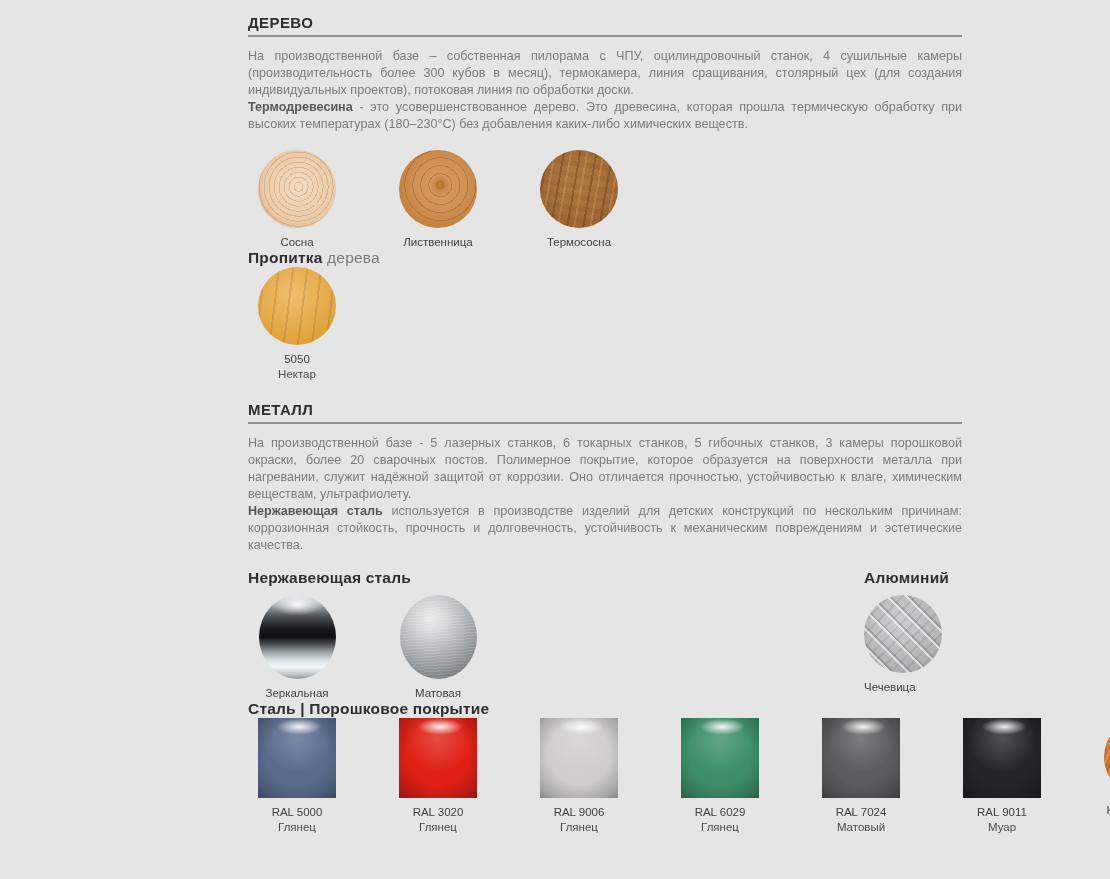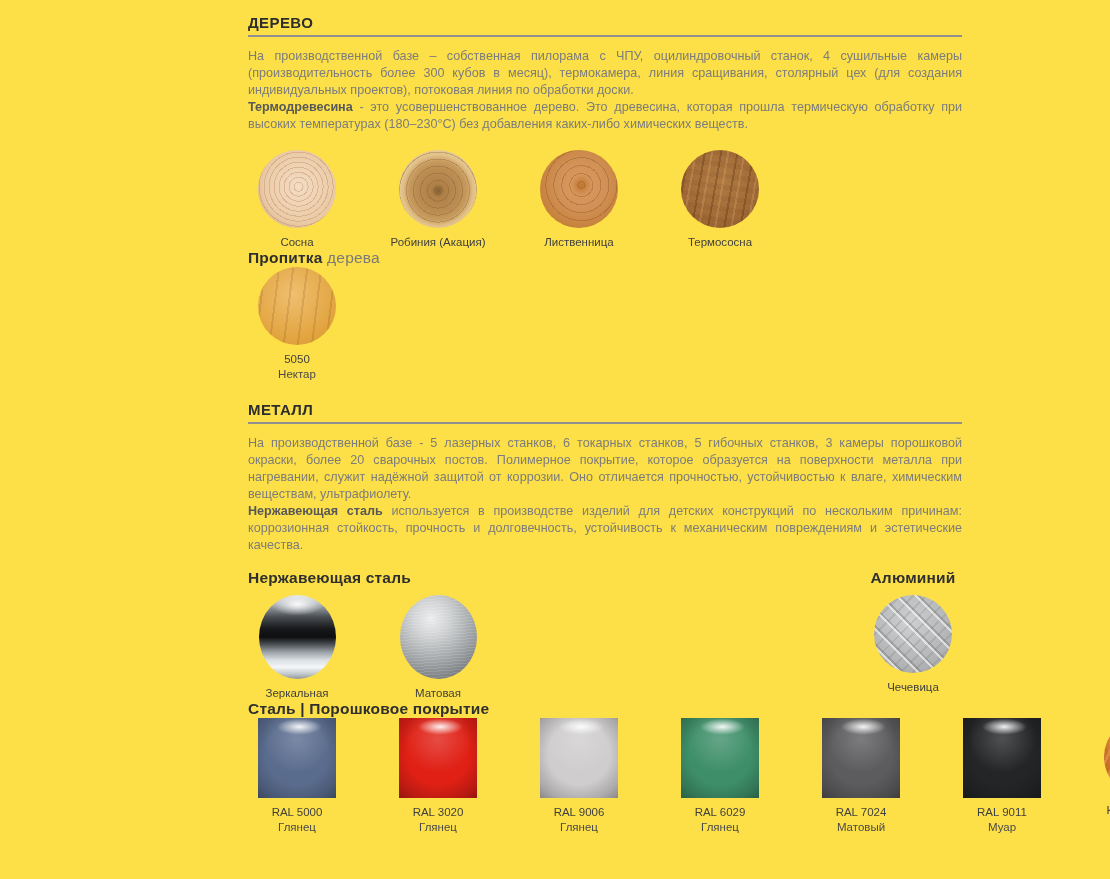--- a/index.html
+++ b/index.html
@@ -1,16 +1,16 @@
 <!DOCTYPE html>
 <html><head>
 <meta charset="utf-8">
 <style>
   html,body{margin:0;padding:0;background:#fff;}
-  .page{position:relative;width:1110px;height:879px;background:#fde047;overflow:hidden;
+  .page{position:relative;width:1110px;height:879px;background:#e5e5e5;overflow:hidden;
         font-family:"Liberation Sans",sans-serif;-webkit-font-smoothing:antialiased;}
   .content{position:absolute;left:248px;top:14px;width:714px;}
 
   h2.sec{font-size:15px;font-weight:700;color:#2d2d2d;margin:0 0 4px;letter-spacing:.4px;}
   .rule{height:2px;background:#8f8f8f;margin:0 0 11px;}
   p.body{margin:0;font-size:12.6px;line-height:17px;color:#7c7c7c;text-align:justify;}
   p.body b{color:#585858;font-weight:700;}
 
   h3.sub{font-size:15.5px;font-weight:700;color:#2f2f2f;margin:0;letter-spacing:.2px;}
   h3.sub .lt{color:#7a7a7a;font-weight:400;}
@@ -75,45 +75,41 @@
     repeating-linear-gradient(115deg, rgba(255,205,120,.28) 0 3px, rgba(0,0,0,0) 3px 9px),
     radial-gradient(circle at 50% 45%, #e08a33, #cc702a 60%, #b25a21 100%);}
 
   
   .mt-species{margin-top:17px;}
   .mt-imp-title{margin-top:11px;margin-bottom:10px;}
   .mt-imp-row{margin-top:0;}
   .mt-metal{margin-top:20px;}
   .dual{display:flex;justify-content:space-between;margin-top:15px;}
   .dual-left h3{margin-bottom:8px;}
-  .dual-right{width:98px;display:flex;flex-direction:column;align-items:center;}
+  .dual-right{width:98px;display:flex;flex-direction:column;align-items:flex-start;}
   .dual-right h3{margin-bottom:8px;white-space:nowrap;}
   .mt-powder-title{margin-top:18px;margin-bottom:10px;}
   .corten-cell{margin-left:auto;}
 </style>
 </head>
 <body>
 
 <div class="page">
   <div class="content">
 
     <section>
       <h2 class="sec">ДЕРЕВО</h2>
       <div class="rule"></div>
       <p class="body"><span>На производственной базе – собственная пилорама с ЧПУ, оцилиндровочный станок, 4 сушильные камеры (производительность более 300 кубов в месяц), термокамера, линия сращивания, столярный цех (для создания индивидуальных проектов), потоковая линия по обработки доски.</span></p>
       <p class="body"><b>Термодревесина</b><span> - это усовершенствованное дерево. Это древесина, которая прошла термическую обработку при высоких температурах (180–230°С) без добавления каких-либо химических веществ.</span></p>
 
       <div class="row mt-species">
         <div class="cell">
           <div class="circle sw-sosna"></div>
           <div class="cap">Сосна</div>
-        </div>
-        <div class="cell">
-          <div class="circle sw-robinia"></div>
-          <div class="cap">Робиния (Акация)</div>
         </div>
         <div class="cell">
           <div class="circle sw-listven"></div>
           <div class="cap">Лиственница</div>
         </div>
         <div class="cell">
           <div class="circle sw-termo"></div>
           <div class="cap">Термососна</div>
         </div>
       </div>

